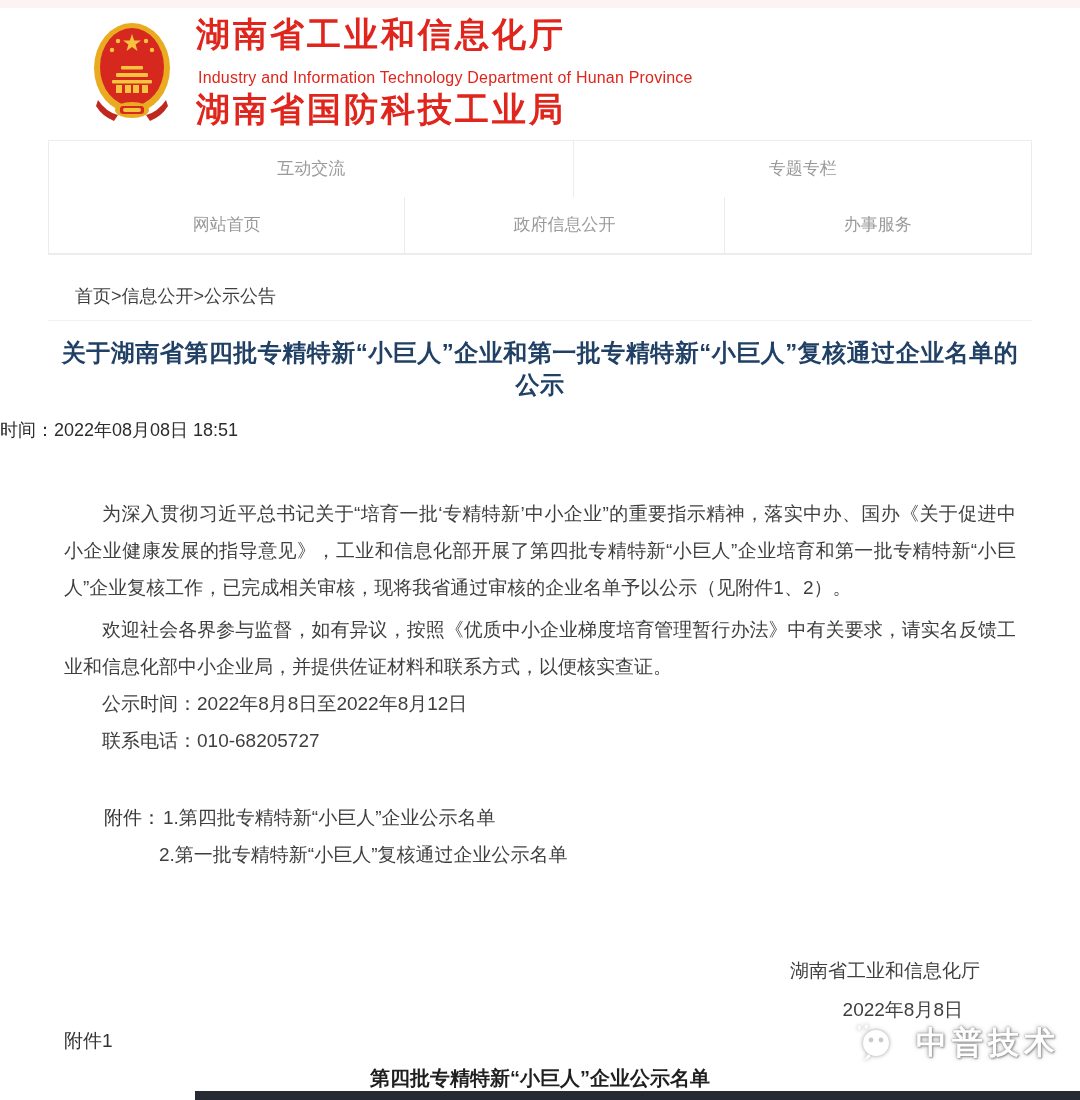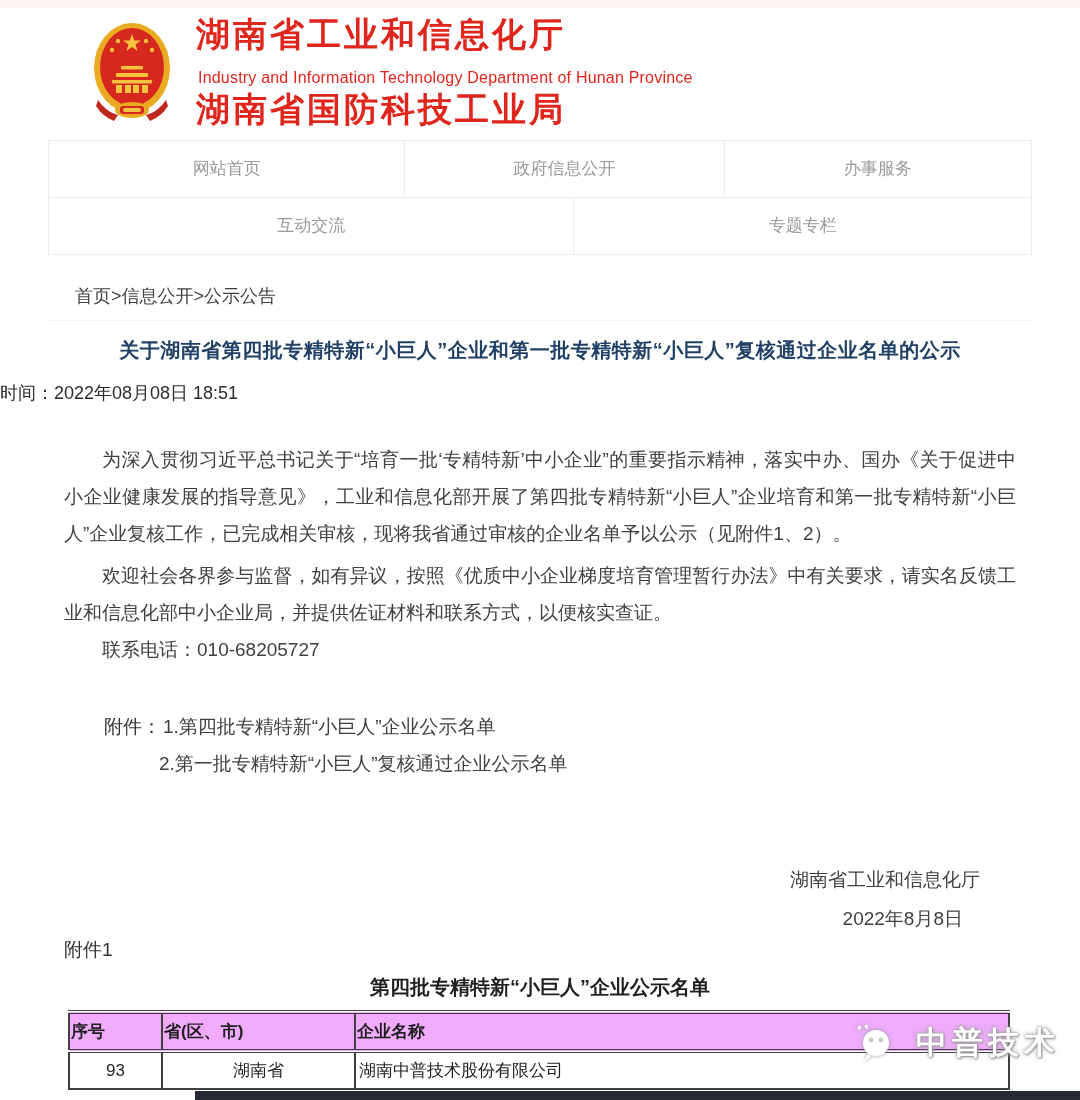--- a/index.html
+++ b/index.html
@@ -30,26 +30,26 @@
   .nav-cell:last-child{border-right:none;}
   
   .breadcrumb{
     margin:13px 48px;padding:16px 0 12px 27px;
     font-size:18px;color:#3f3f3f;
     border-bottom:1px solid #f1f1f1;
   }
   
   .article-title{
     margin:16px 56px 0 56px;text-align:center;
-    font-size:20px;font-weight:bold;color:#214066;letter-spacing:.5px;
+    font-size:24px;font-weight:bold;color:#214066;letter-spacing:.5px;
   }
   .article-time{margin-top:17px;text-align:left;font-size:18px;color:#2c2c2c;}
   
   .article-body{margin:0 64px;font-size:19px;line-height:37px;color:#3f3f3f;text-align:justify;}
-  .p-first{margin:36px 0 0 0;text-indent:2em;}
+  .p-first{margin:53px 0 0 0;text-indent:2em;}
   .p{margin:5px 0 0 0;text-indent:2em;}
   .p-plain{margin:0;text-indent:2em;}
   .p-attach{margin:40px 0 0 0;text-indent:2em;}
   .p-attach2{margin:0;text-indent:5em;}
   .sig-org{margin:79px 36px 0 0;text-align:right;text-indent:0;}
   .sig-date{margin:2px 53px 0 0;text-align:right;text-indent:0;}
   .attach-label{margin:2px;text-indent:0;font-size:19px;color:#333;}
   
   .attach1-label{margin:0 0 0 64px;font-size:19px;color:#333;}
   .table-title{margin-top:11px;text-align:center;font-size:20px;font-weight:bold;color:#1f1f1f;}
@@ -110,39 +110,40 @@
     <rect x="31" y="86" width="18" height="4" rx="2" fill="#f5c33d"></rect>
   </svg>
   <div class="org-names">
     <span class="org-cn">湖南省工业和信息化厅</span>
     <span class="org-en">Industry and Information Technology Department of Hunan Province</span>
     <span class="org-cn">湖南省国防科技工业局</span>
   </div>
 </div>
 
 <div class="nav">
+  <div class="nav-row r2">
+    <div class="nav-cell">互动交流</div>
+    <div class="nav-cell">专题专栏</div>
+  </div>
   <div class="nav-row r1">
     <div class="nav-cell">网站首页</div>
     <div class="nav-cell">政府信息公开</div>
     <div class="nav-cell">办事服务</div>
-  </div>
-  <div class="nav-row r2">
-    <div class="nav-cell">互动交流</div>
-    <div class="nav-cell">专题专栏</div>
   </div>
 </div>
 
 <div class="breadcrumb">首页&gt;信息公开&gt;公示公告</div>
 
 <div class="article-title">关于湖南省第四批专精特新“小巨人”企业和第一批专精特新“小巨人”复核通过企业名单的公示</div>
 <div class="article-time">时间：2022年08月08日 18:51</div>
 
 <div class="article-body">
   <p class="p-first">为深入贯彻习近平总书记关于“培育一批‘专精特新’中小企业”的重要指示精神，落实中办、国办《关于促进中小企业健康发展的指导意见》，工业和信息化部开展了第四批专精特新“小巨人”企业培育和第一批专精特新“小巨人”企业复核工作，已完成相关审核，现将我省通过审核的企业名单予以公示（见附件1、2）。</p>
   <p class="p">欢迎社会各界参与监督，如有异议，按照《优质中小企业梯度培育管理暂行办法》中有关要求，请实名反馈工业和信息化部中小企业局，并提供佐证材料和联系方式，以便核实查证。</p>
+  <p class="p-plain">公示时间：2022年8月8日至2022年8月12日</p>
   <p class="p-plain">联系电话：010-68205727</p>
   <p class="p-attach"><span class="attach-label">附件：</span><span>1.第四批专精特新“小巨人”企业公示名单</span></p>
   <p class="p-attach2"><span>2.第一批专精特新“小巨人”复核通过企业公示名单</span></p>
   <p class="p-plain sig-org">湖南省工业和信息化厅</p>
   <p class="p-plain sig-date">2022年8月8日</p>
 </div>
 
 <div class="attach1-label">附件1</div>
 <div class="table-title">第四批专精特新“小巨人”企业公示名单</div>
 

